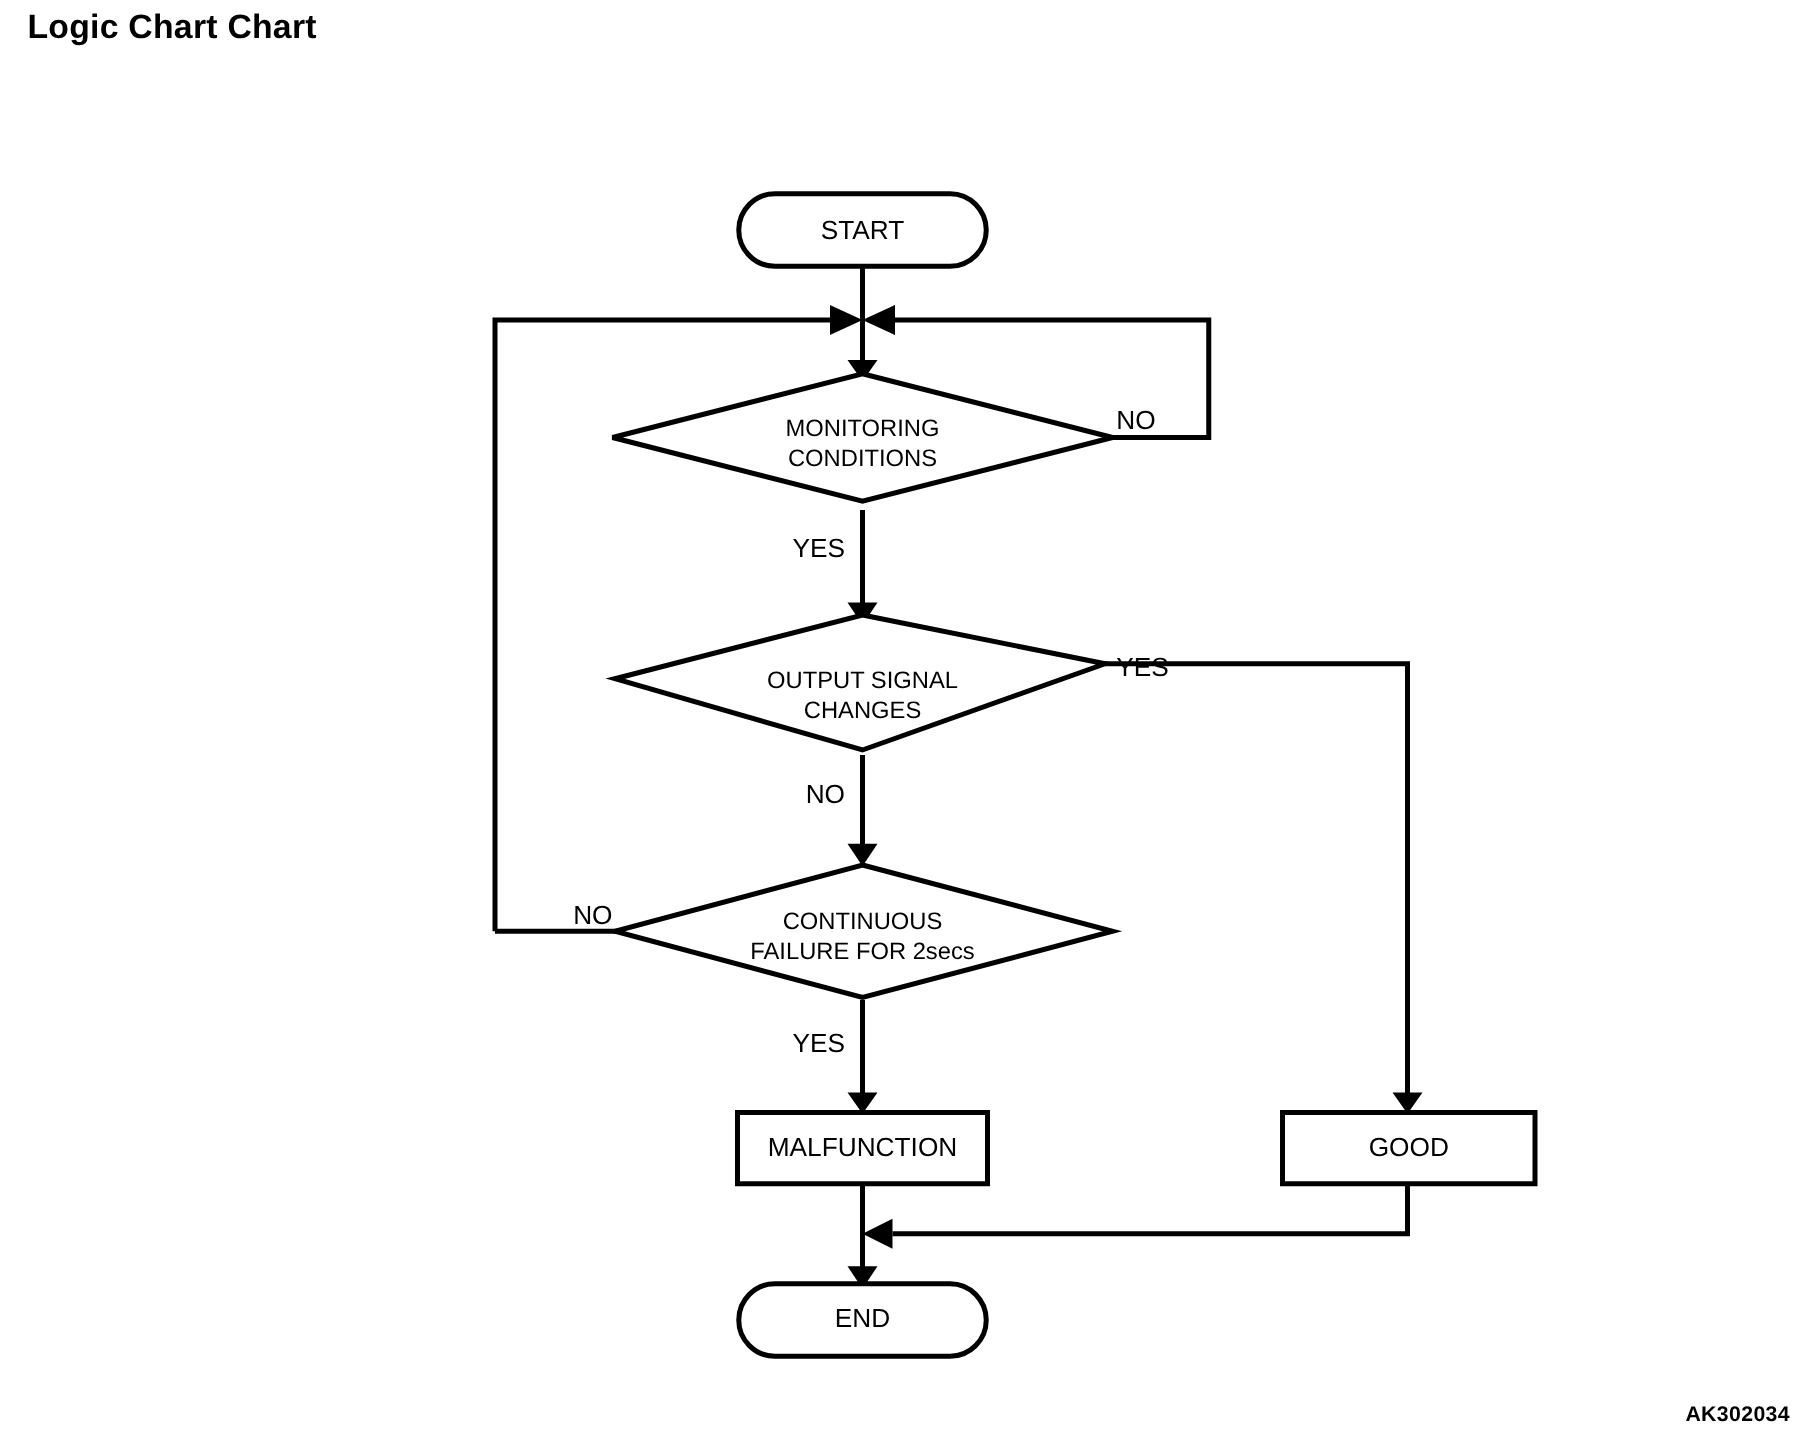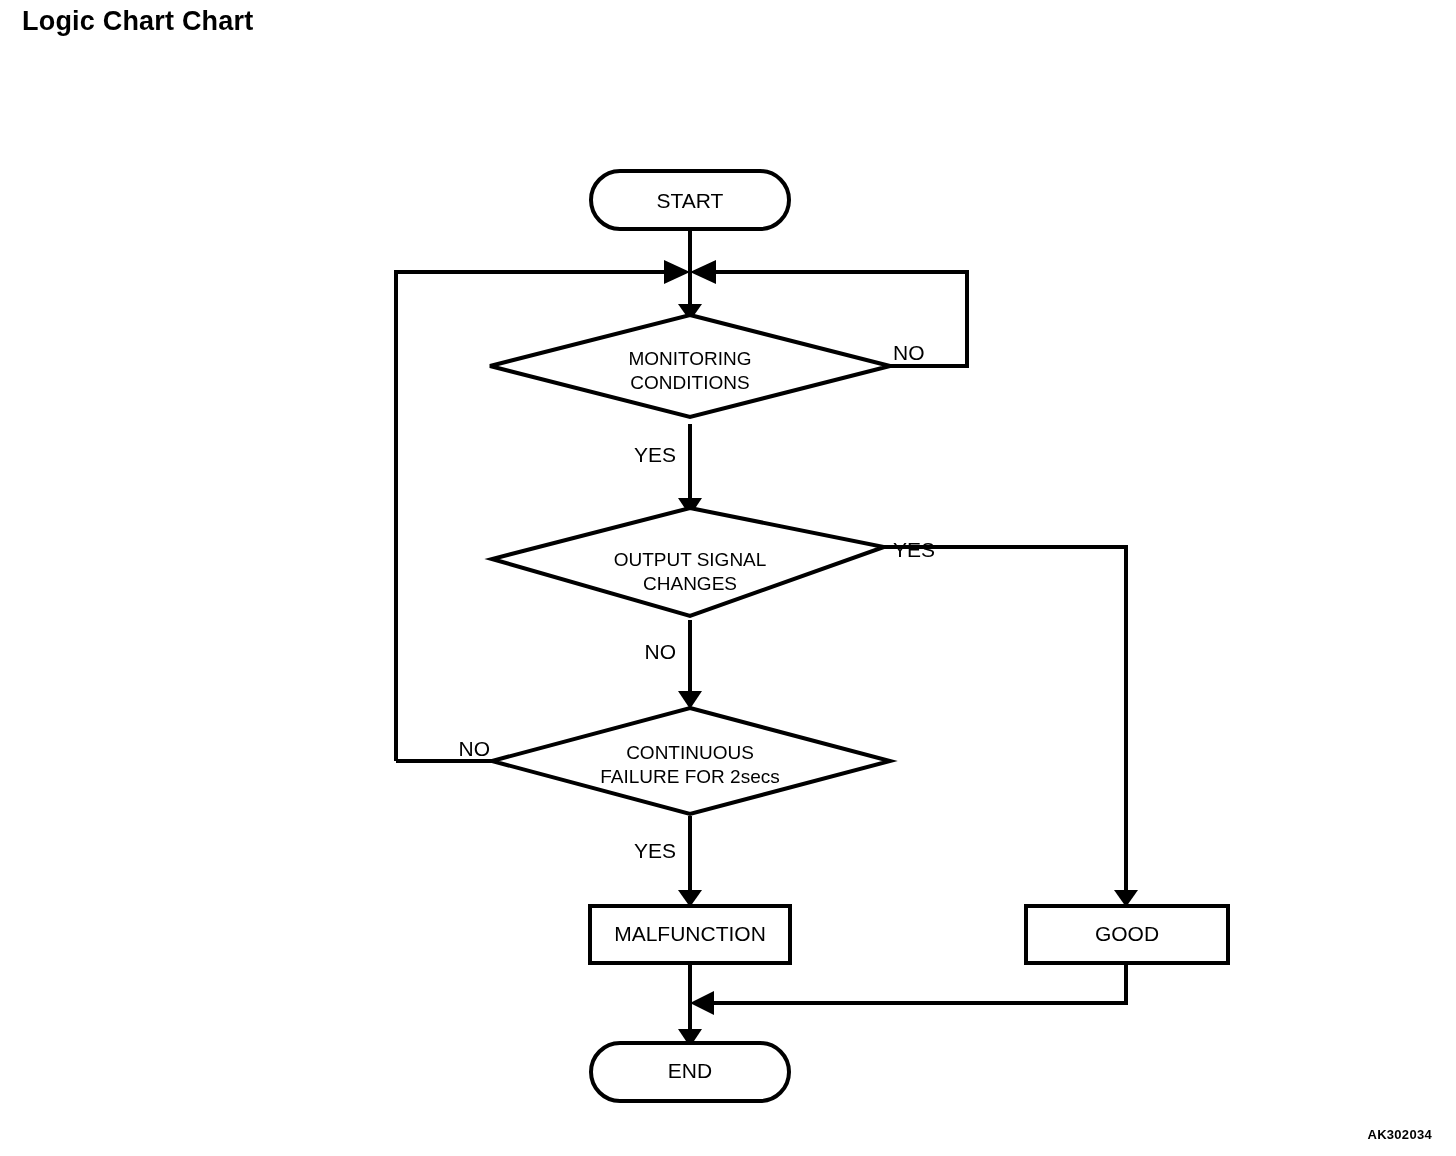--- a/index.html
+++ b/index.html
@@ -24,21 +24,20 @@
     font-weight: bold;
     letter-spacing: 0.2px;
     white-space: nowrap;
   }
   #chart-area {
     position: absolute;
     left: 0;
     top: 0;
     width: 1456px;
     height: 1012px;
-    margin-top: 16px;
   }
   #diagram-svg {
     display: block;
     width: 1456px;
     height: 1156px;
   }
   .node-shape {
     fill: #ffffff;
     stroke: #000000;
     stroke-width: 4;
@@ -69,21 +68,21 @@
   .edge-label {
     font-family: "Liberation Sans", sans-serif;
     font-size: 21px;
     fill: #000000;
     dominant-baseline: middle;
   }
   #ref-code {
     position: absolute;
     right: 24px;
     bottom: 14px;
-    font-size: 13px;
+    font-size: 17px;
     font-weight: bold;
     letter-spacing: 0.3px;
   }
 </style>
 </head>
 <body>
 
 <div id="page-title">Logic Chart Chart</div>
 
 <div id="chart-area">

